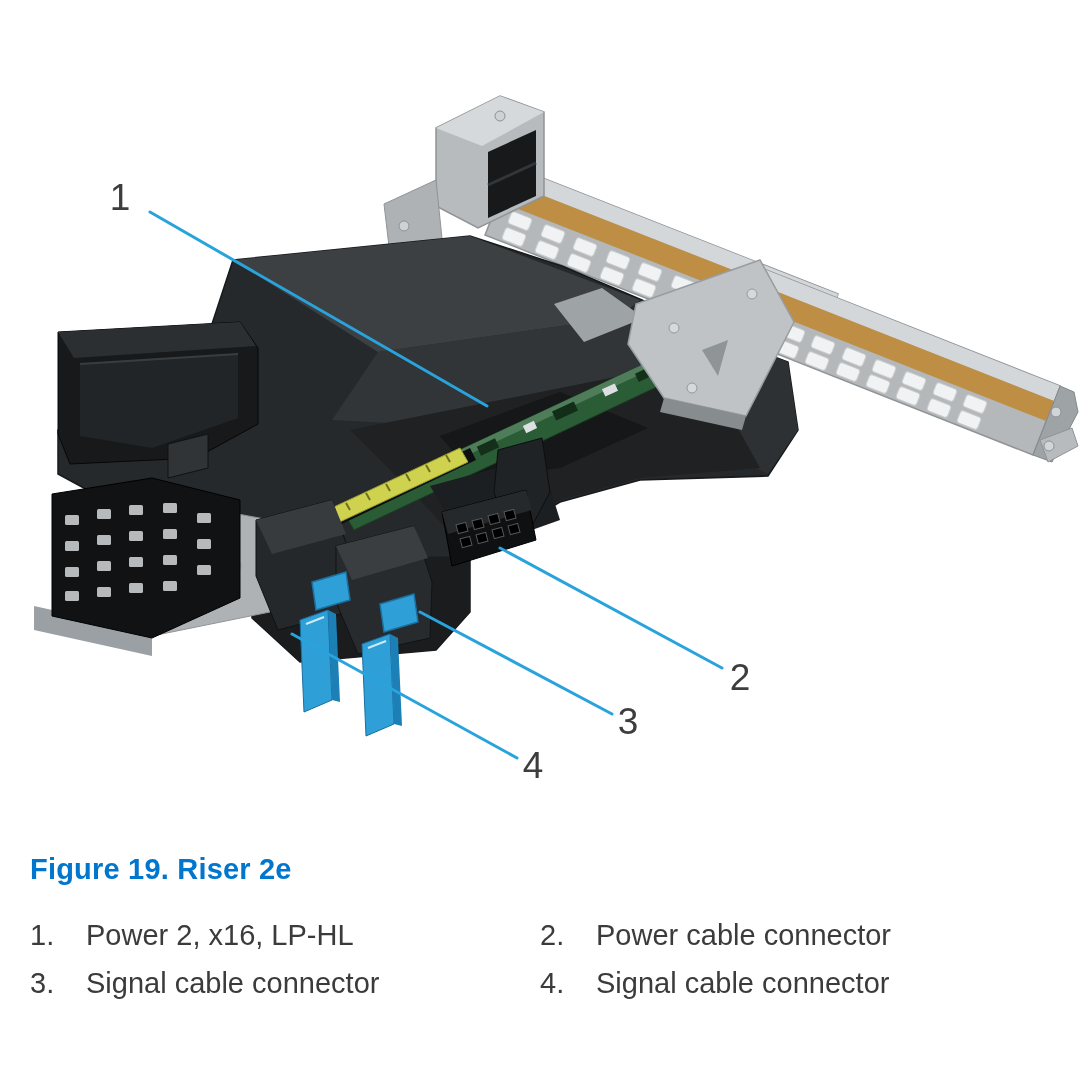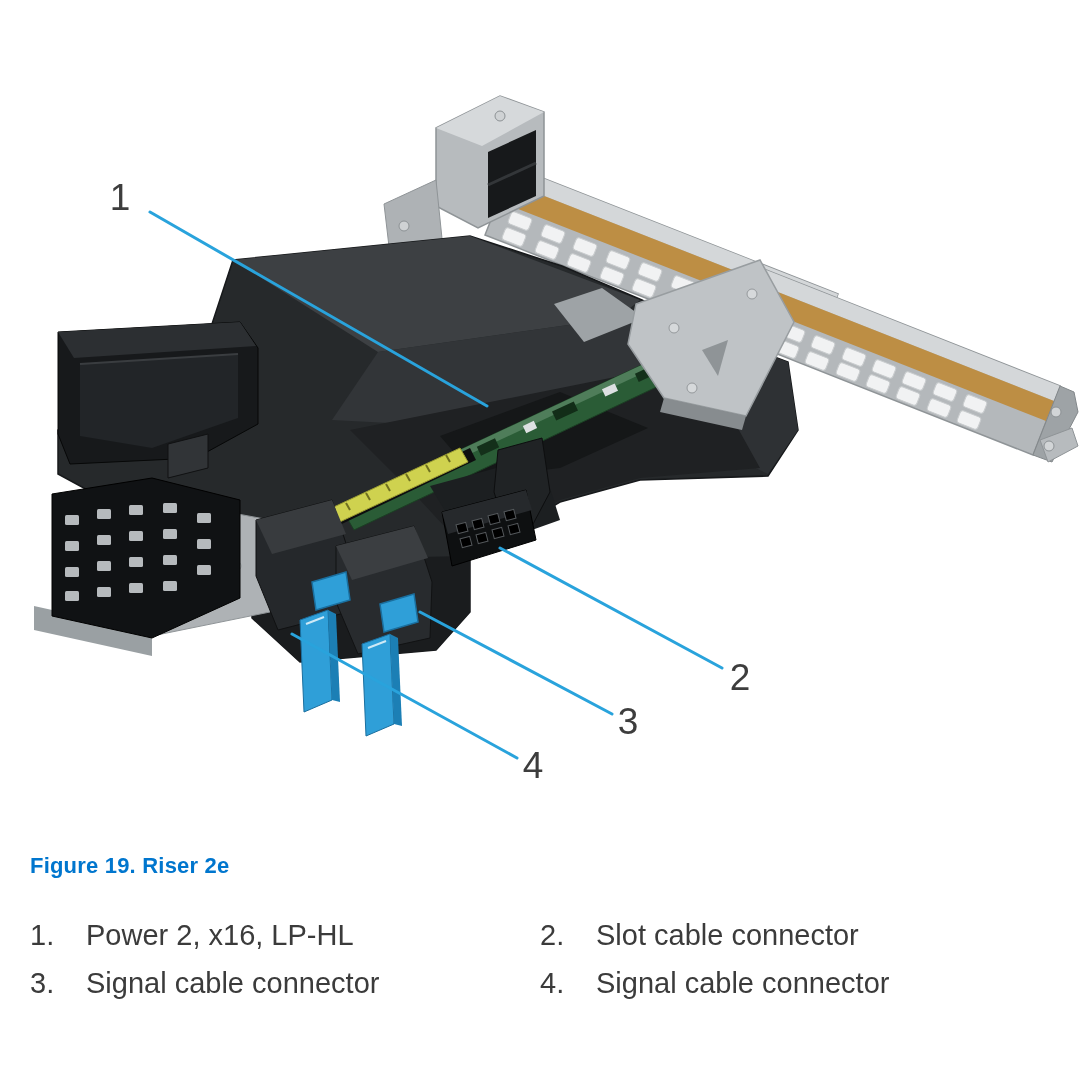--- a/index.html
+++ b/index.html
@@ -5,21 +5,21 @@
   html,body{margin:0;padding:0;background:#fff;}
   .page{position:relative;width:1080px;height:1080px;background:#ffffff;
         font-family:"Liberation Sans",sans-serif;overflow:hidden;}
   .illustration{position:absolute;left:0;top:0;}
   .callout-num{position:absolute;width:44px;text-align:center;font-size:37px;
                line-height:44px;color:#3d3d3d;}
   .callout-line{stroke:var(--accent_blue,#29a3dc);stroke-width:3;fill:none;stroke-linecap:round;}
   .tan{fill:var(--slot_tan,#bd8e44);}
   .pcb{fill:var(--pcb_green,#2a5c36);}
   .clip{fill:var(--clip_blue,#2f9fd8);}
-  .figure-caption{position:absolute;left:30px;top:853px;font-size:22px;font-weight:bold;
+  .figure-caption{position:absolute;left:30px;top:853px;font-size:29px;font-weight:bold;
                   color:var(--caption_blue,#0076ce);letter-spacing:.2px;}
   .legend{position:absolute;left:30px;top:918px;width:1020px;display:grid;
           grid-template-columns:510px 510px;row-gap:14px;font-size:29px;color:#3b3b3b;}
   .legend-item{display:flex;line-height:34px;}
   .legend-num{width:56px;flex:none;}
   .legend-label{flex:1;}
 </style>
 </head>
 <body>
 
@@ -236,21 +236,21 @@
 
   <div class="figure-caption">Figure 19. Riser 2e</div>
 
   <div class="legend">
     <div class="legend-item">
       <span class="legend-num">1.</span>
       <span class="legend-label">Power 2, x16, LP-HL</span>
     </div>
     <div class="legend-item">
       <span class="legend-num">2.</span>
-      <span class="legend-label">Slot cable connector</span>
+      <span class="legend-label">Power cable connector</span>
     </div>
     <div class="legend-item">
       <span class="legend-num">3.</span>
       <span class="legend-label">Signal cable connector</span>
     </div>
     <div class="legend-item">
       <span class="legend-num">4.</span>
       <span class="legend-label">Signal cable connector</span>
     </div>
   </div>

